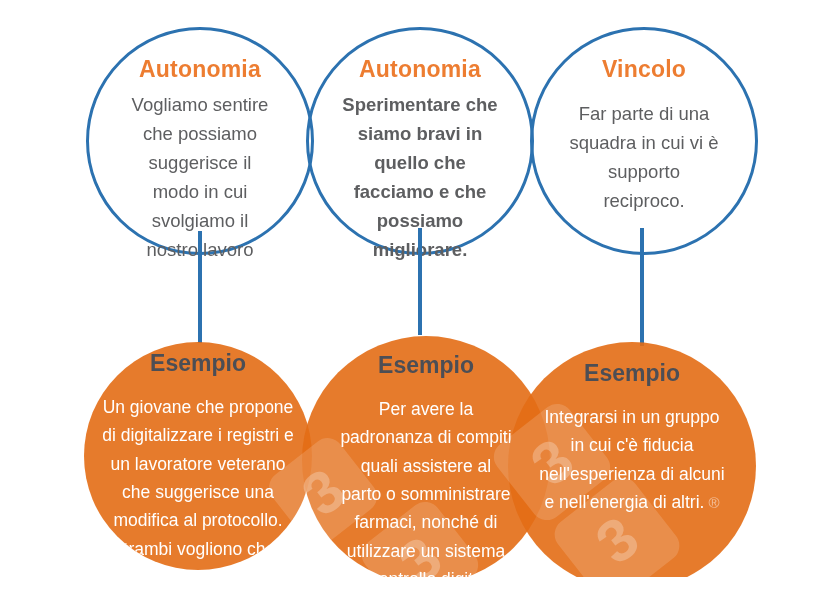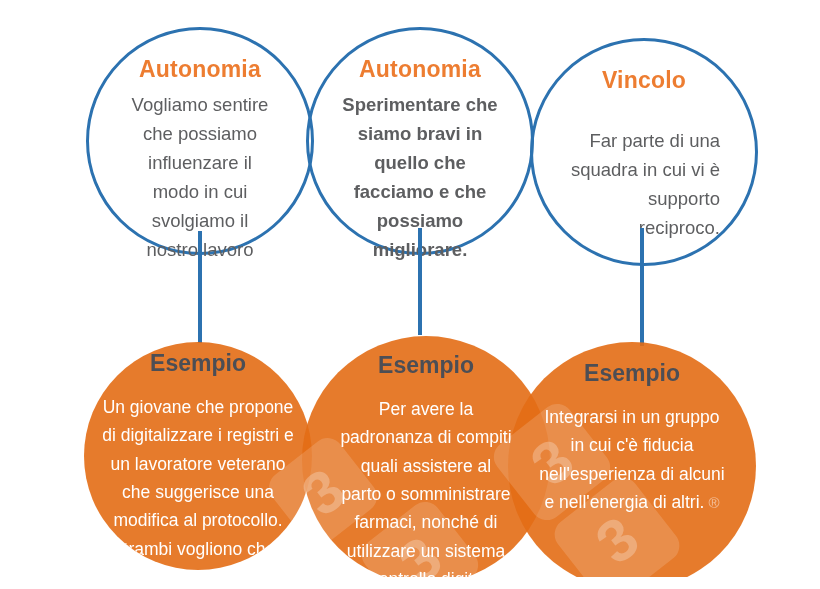--- a/index.html
+++ b/index.html
@@ -24,38 +24,38 @@
     height: 228px;
     box-sizing: border-box;
     border: 3.5px solid #2C72B0;
     border-radius: 50%;
     background: transparent;
     text-align: center;
     z-index: 2;
   }
   .tc1 { left: 86px;  top: 27px; }
   .tc2 { left: 306px; top: 27px; }
-  .tc3 { left: 530px; top: 38px; }
+  .tc3 { left: 530px; top: 27px; }
 
   .concept-title {
     margin: 26px 0 0 0;
     font-size: 23px;
     font-weight: bold;
     color: #ED7D31;
     letter-spacing: 0.2px;
   }
   .concept-desc {
     margin: 7px auto 0 auto;
     font-size: 18.5px;
     line-height: 1.57;
     color: #5d5e60;
   }
   .tc1 .concept-desc { width: 152px; }
   .tc2 .concept-desc { width: 164px; font-weight: bold; }
-  .tc3 .concept-desc { width: 152px; margin-top: 32px; text-align: right; }
+  .tc3 .concept-desc { width: 152px; margin-top: 16px; }
 
   
   .connector {
     position: absolute;
     width: 4px;
     background: #2C72B0;
     z-index: 3;
   }
   .cn1 { left: 198px; top: 231px; height: 112px; }
   .cn2 { left: 418px; top: 228px; height: 107px; }
@@ -126,21 +126,21 @@
 <body>
 
 <div class="stage">
 
   <div class="connector cn1"></div>
   <div class="connector cn2"></div>
   <div class="connector cn3"></div>
 
   <div class="top-circle tc1">
     <h2 class="concept-title">Autonomia</h2>
-    <div class="concept-desc">Vogliamo sentire che possiamo influenzare il modo in cui svolgiamo il nostro lavoro</div>
+    <div class="concept-desc">Vogliamo sentire che possiamo suggerisce il modo in cui svolgiamo il nostro lavoro</div>
   </div>
 
   <div class="top-circle tc2">
     <h2 class="concept-title">Autonomia</h2>
     <div class="concept-desc">Sperimentare che siamo bravi in quello che facciamo e che possiamo migliorare.</div>
   </div>
 
   <div class="top-circle tc3">
     <h2 class="concept-title">Vincolo</h2>
     <div class="concept-desc">Far parte di una squadra in cui vi è supporto reciproco.</div>

